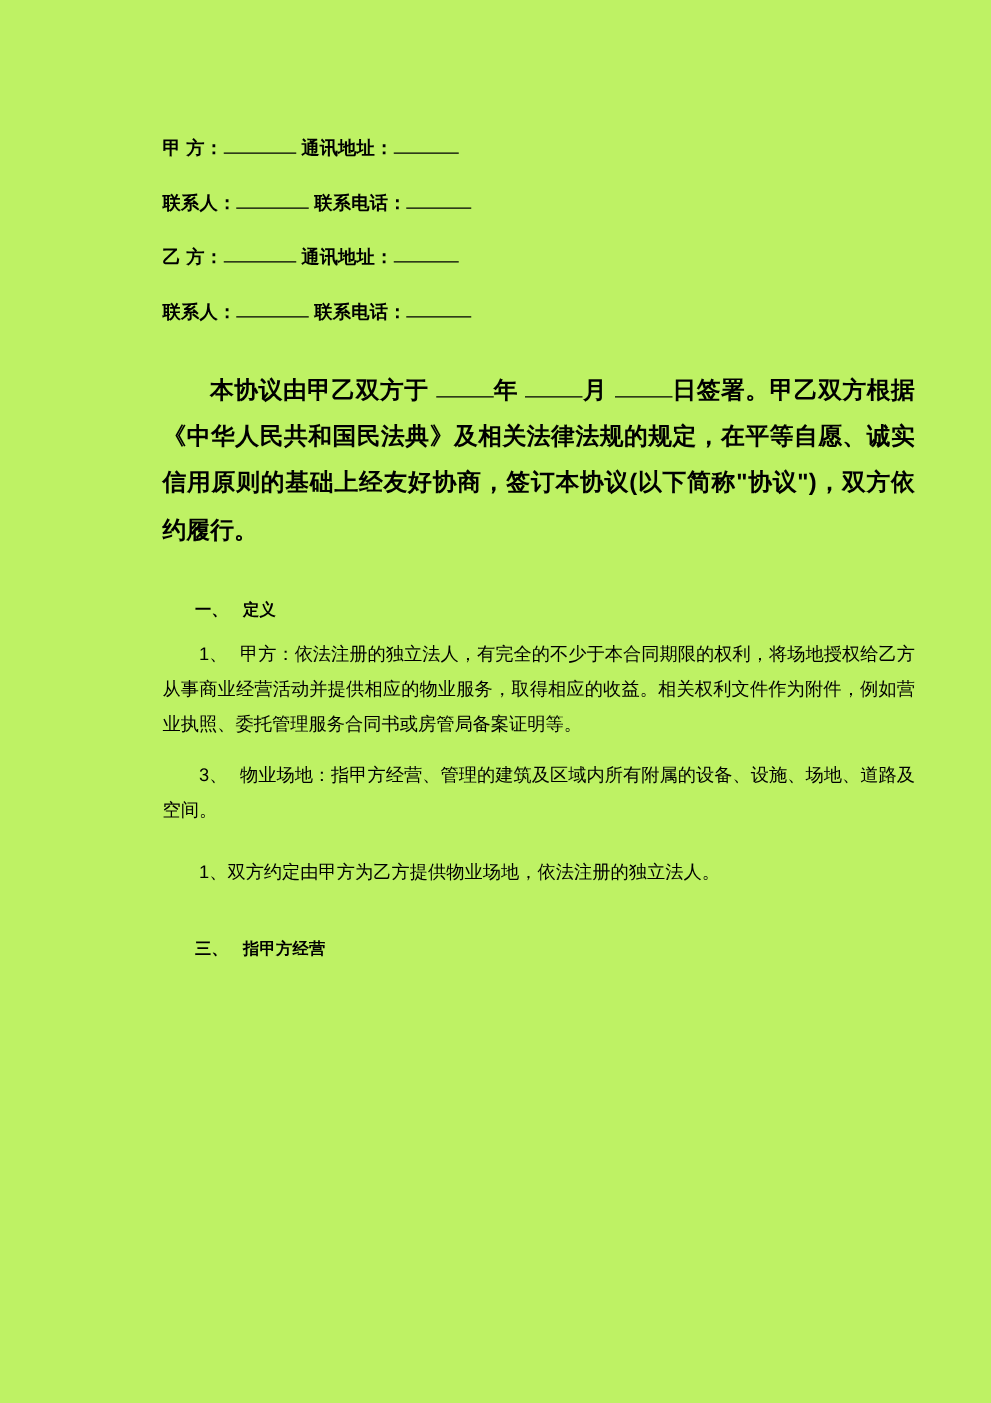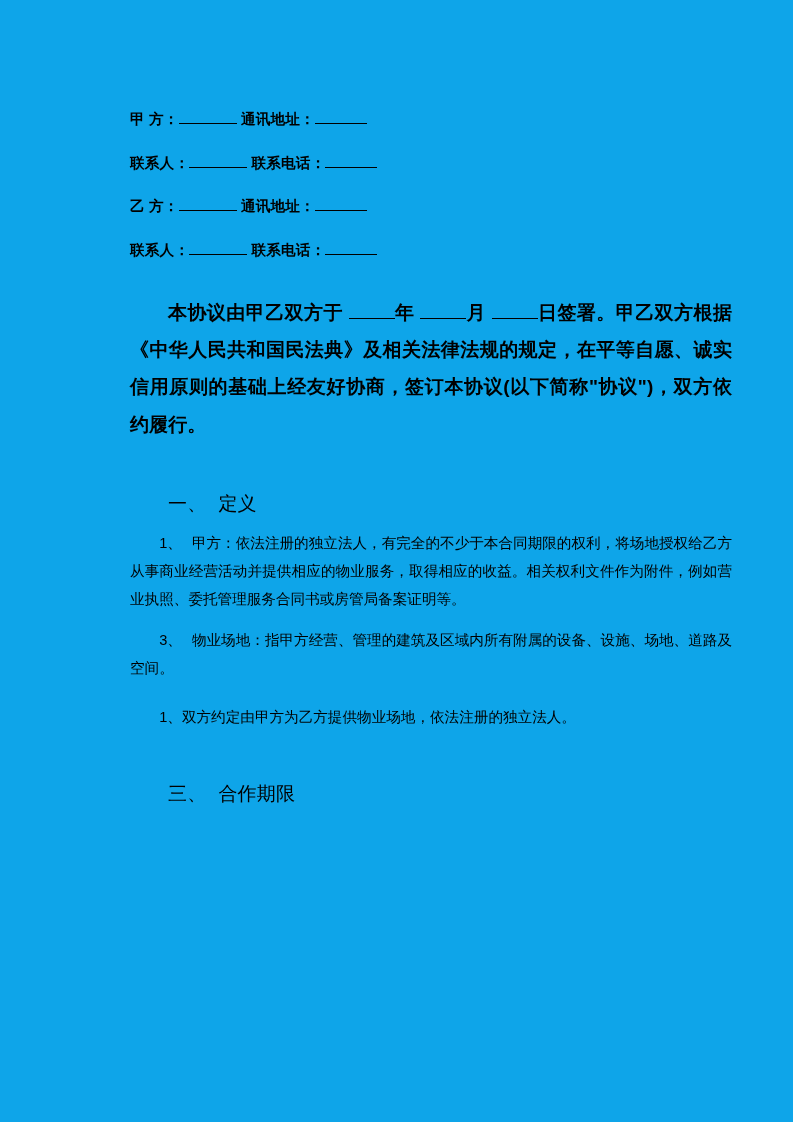--- a/index.html
+++ b/index.html
@@ -13,21 +13,21 @@
     font-family: "Liberation Sans", "DejaVu Sans", sans-serif;
     color: #000000;
     -webkit-font-smoothing: antialiased;
   }
   .page {
     position: relative;
     width: 793px;
     height: 1122px;
     box-sizing: border-box;
     padding: 112px 61px 60px 130px;
-    background: #0ea5e9;
+    background: #bef264;
   }
   .doc-body {
     font-size: 14.6px;
     line-height: 1.0;
   }
   p {
     margin: 0;
   }
   .party-line {
     font-weight: bold;
@@ -56,24 +56,24 @@
   .para {
     font-size: 19px;
     line-height: 1.95;
     text-indent: 2em;
     margin-bottom: 4px;
     text-align: justify;
     letter-spacing: 0.1px;
     font-weight: bold;
   }
   .heading {
-    font-size: 19px;
-    font-weight: normal;
+    font-size: 13px;
+    font-weight: bold;
     text-indent: 2em;
-    margin-top: 33px;
+    margin-top: 20px;
     margin-bottom: 16px;
     letter-spacing: 0.2px;
   }
   .heading .sp {
     display: inline-block;
     width: 12px;
   }
   .item {
     font-size: 14.6px;
     line-height: 1.95;
@@ -125,16 +125,16 @@
     <p class="item"><span>3、</span><span class="gap-num"></span><span>物业场地：指甲方经营、管理的建筑及区域内所有附属的设备、设施、场地、道路及空间。</span></p>
 
     <div class="spacer-8"></div>
 
 
     <p class="item"><span>1、</span><span>双方约定由甲方为乙方提供物业场地，依法注册的独立法人。</span></p>
 
 
     <div class="spacer-8"></div>
 
-    <p class="heading"><span>三、</span><span class="sp"></span><span>合作期限</span></p>
+    <p class="heading"><span>三、</span><span class="sp"></span><span>指甲方经营</span></p>
 
   </div>
 </div>
 
 </body></html>

